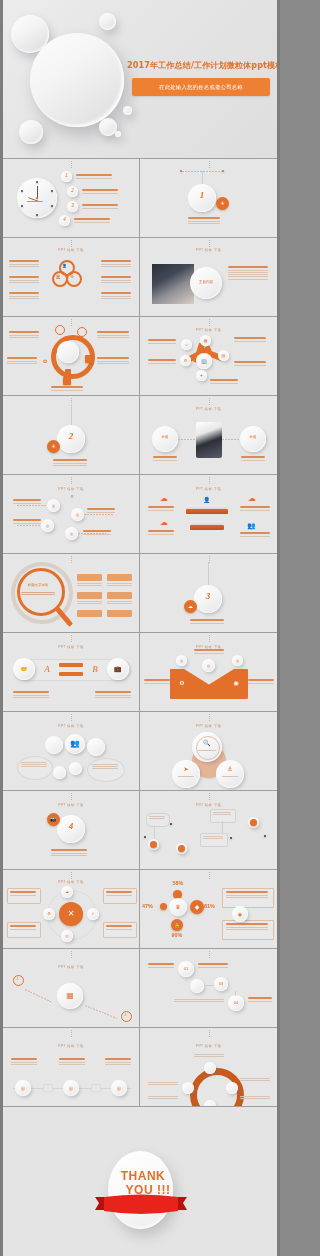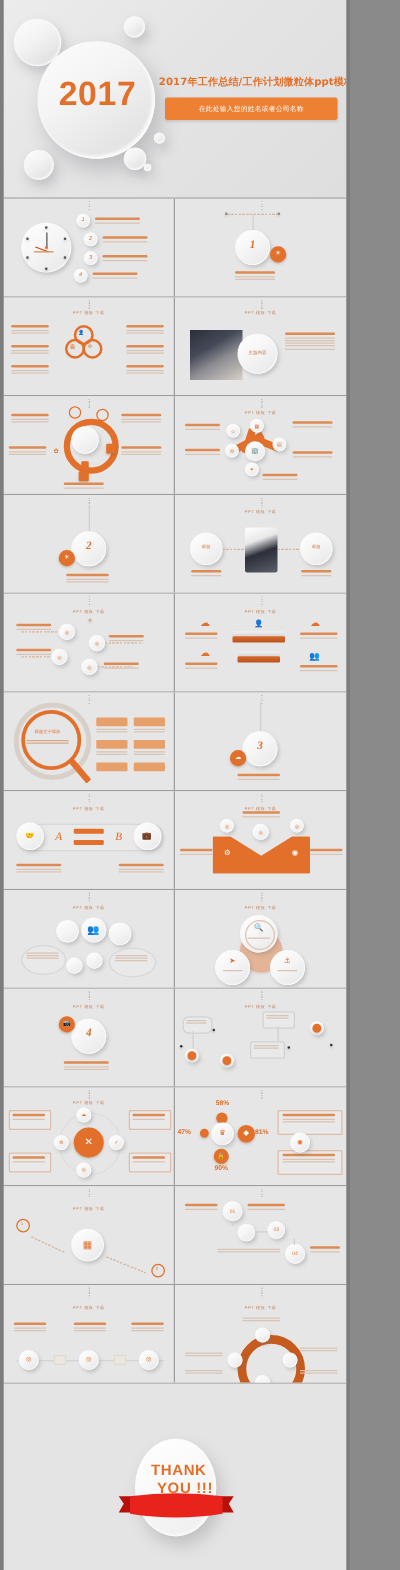--- a/index.html
+++ b/index.html
@@ -161,21 +161,20 @@
 
   <div class="cover">
     <div class="bub b-tl"></div>
     <div class="bub b-tr"></div>
     <div class="bub b-main"></div>
     <div class="bub b-bl"></div>
     <div class="bub b-bc"></div>
     <div class="bub b-sm"></div>
     <div class="bub b-xs"></div>
 
-    <div class="year">2017</div>
 
     <div class="cover-right">
       <div class="cover-title">2017年工作总结/工作计划微粒体ppt模板</div>
       <div class="cover-btn">在此处输入您的姓名或者公司名称</div>
     </div>
   </div>
 
   <div class="grid">
 
     <div class="row">

